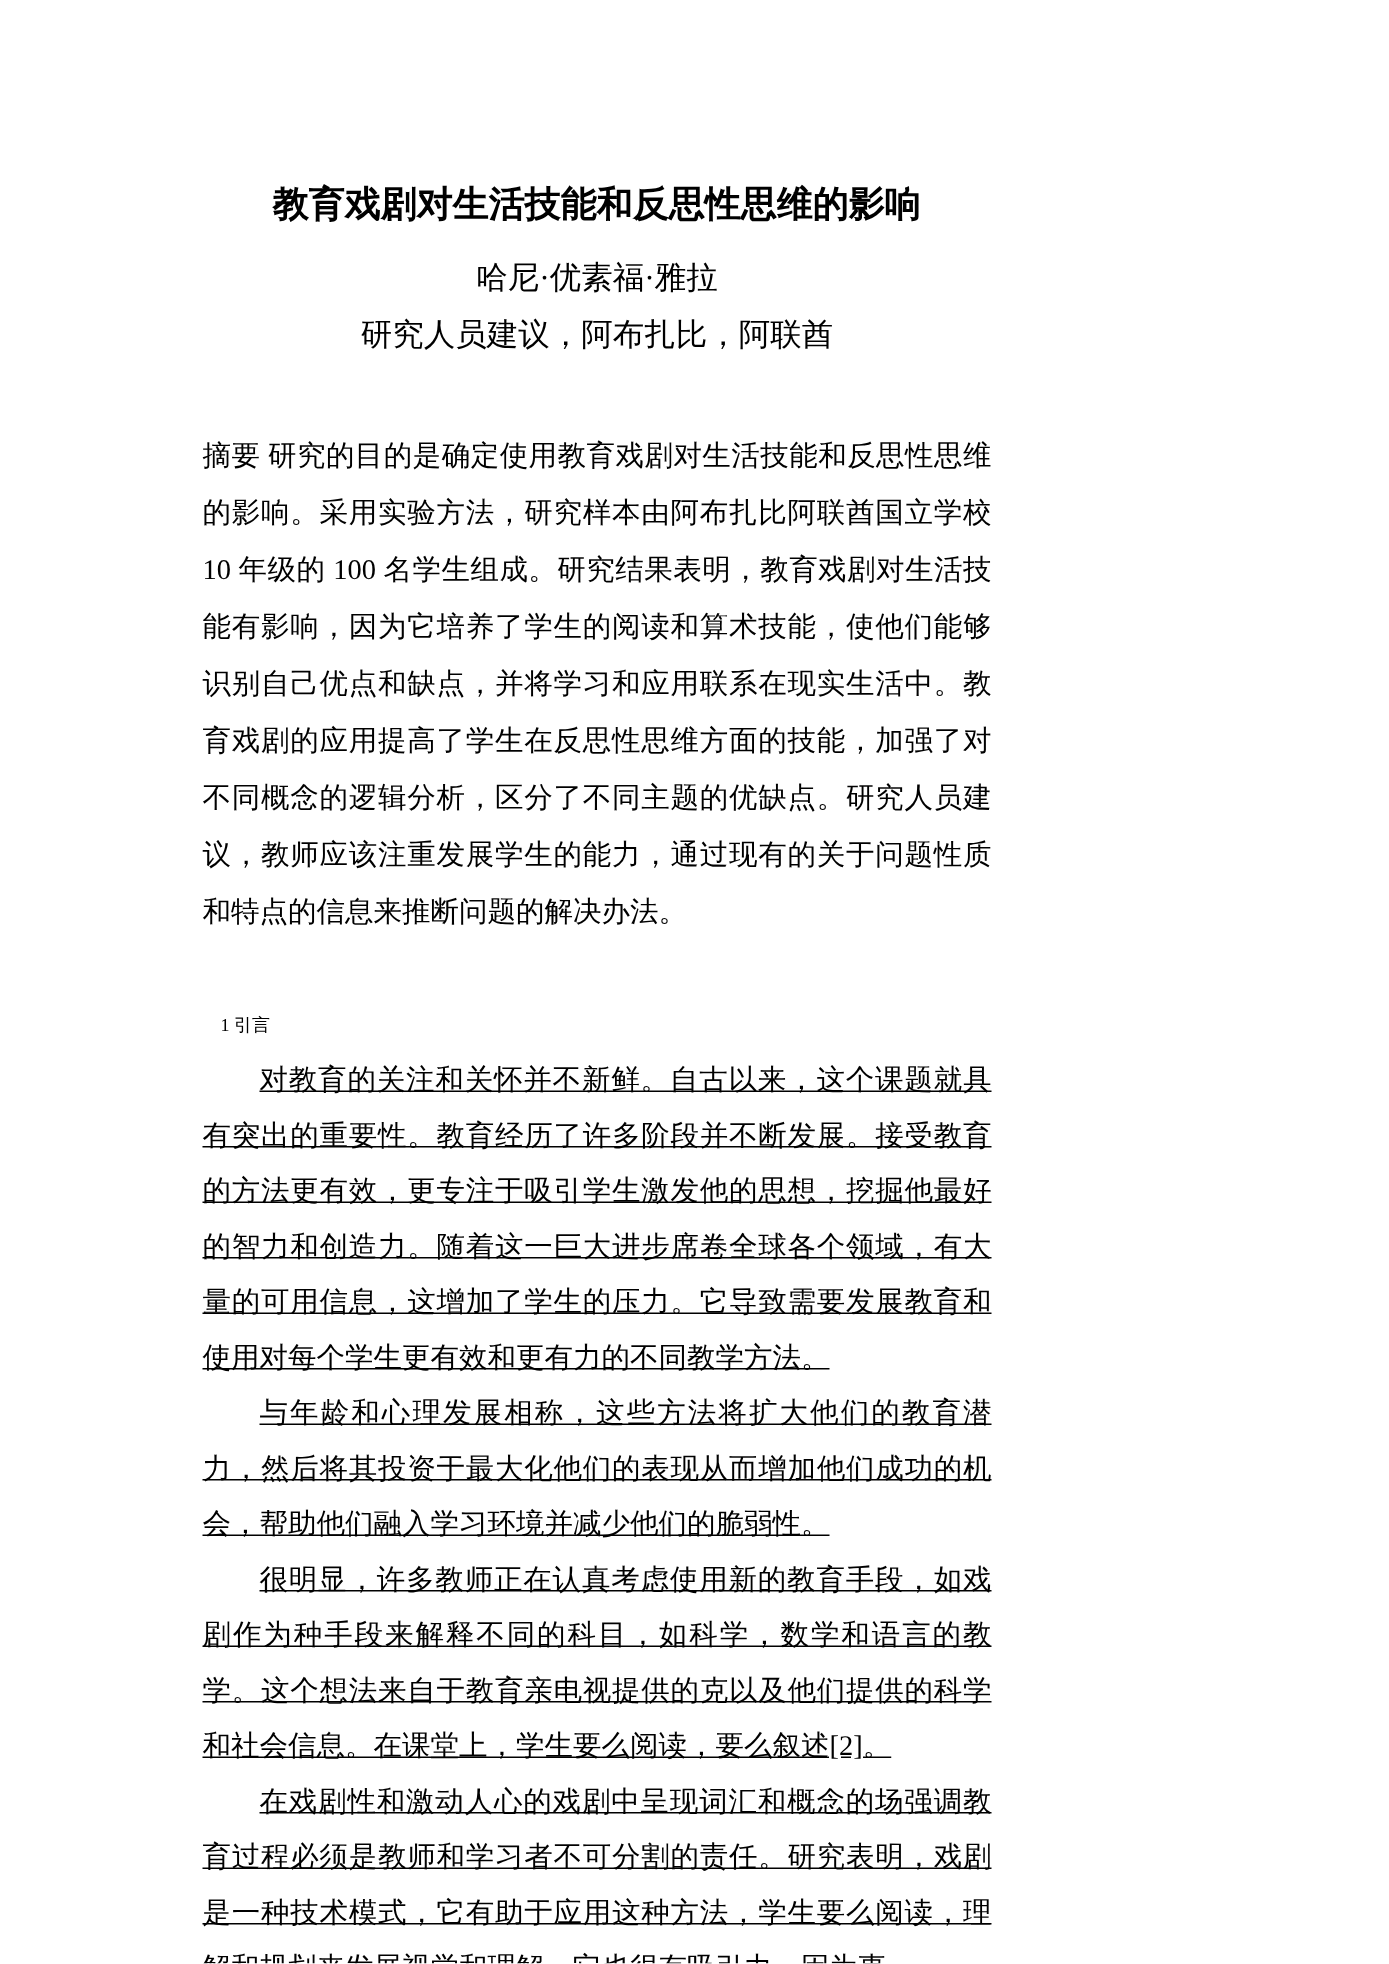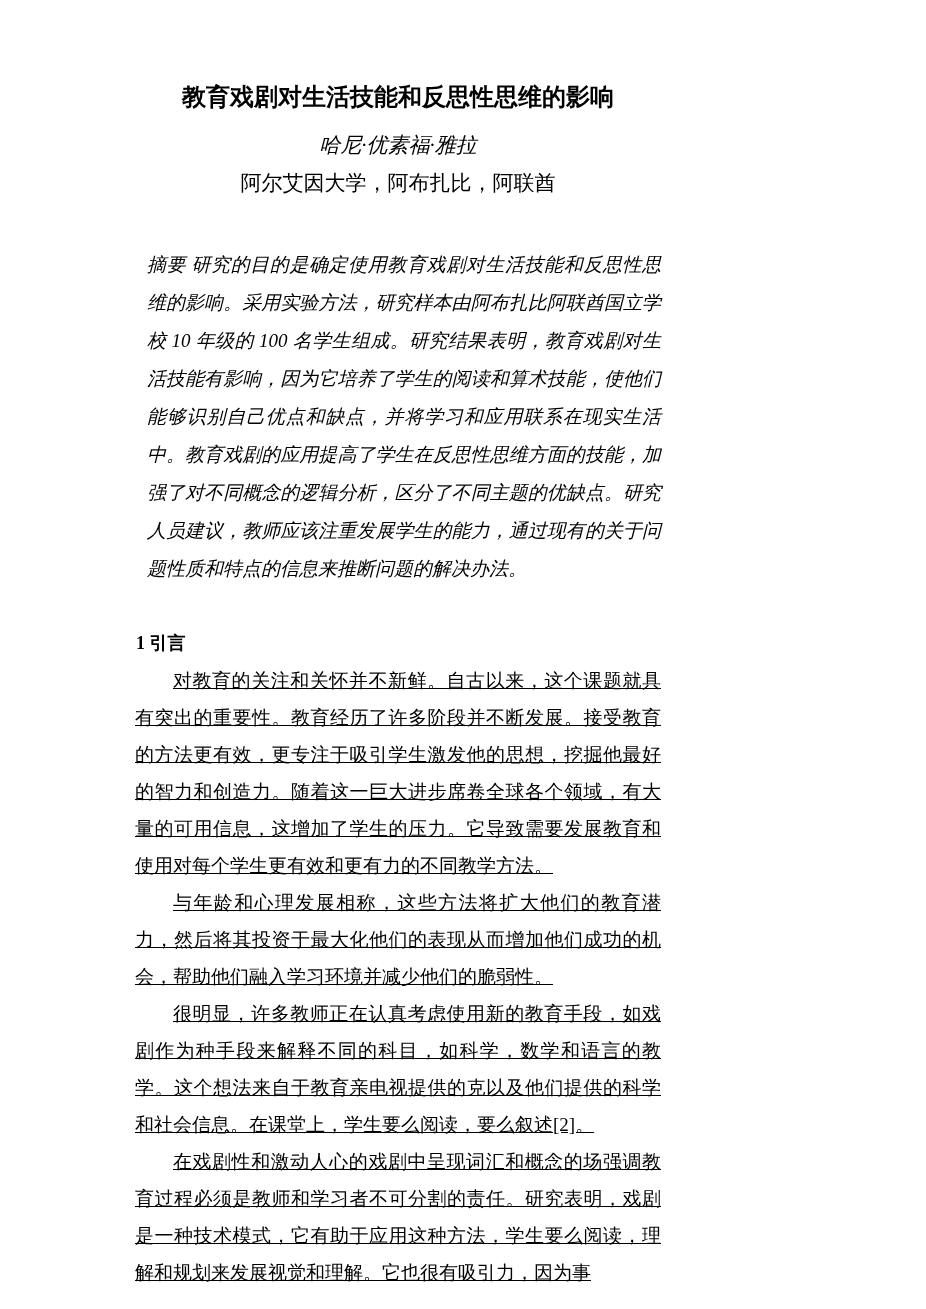--- a/index.html
+++ b/index.html
@@ -8,81 +8,79 @@
     background: #ffffff;
   }
   .page {
     position: relative;
     width: 797px;
     height: 1309px;
     box-sizing: border-box;
     background: #ffffff;
     color: #000000;
     font-family: "Liberation Serif", "DejaVu Serif", serif;
-    padding: 80px 136px 0 135px;
+    padding: 120px 136px 0 135px;
     overflow: hidden;
   }
   .doc-title {
     font-size: 24px;
     font-weight: 700;
     text-align: center;
     line-height: 34px;
     margin: 0;
   }
   .author-line {
     font-size: 21px;
     text-align: center;
     line-height: 34px;
     margin: 14px 0 0 0;
-    font-style: italic;
   }
   .affiliation-line {
     font-size: 21px;
     text-align: center;
     line-height: 34px;
     margin: 4px 0 0 0;
   }
   .abstract-para {
     font-size: 19px;
     line-height: 38px;
     text-align: justify;
     text-justify: inter-character;
-    margin: 46px 0 0 12px;
-    font-style: italic;
+    margin: 46px 0 0 0;
   }
   .keywords-line {
     font-size: 19px;
     line-height: 38px;
     margin: 24px 0 0 0;
   }
   .section-heading {
-    font-size: 18px;
-    font-weight: 700;
+    font-size: 12px;
+    font-weight: 400;
     line-height: 38px;
-    margin: 36px 0 0 1px;
+    margin: 36px 0 0 12px;
   }
   .body-para {
     font-size: 19px;
     line-height: 37px;
     text-align: justify;
     text-justify: inter-character;
     text-indent: 2em;
     margin: 0;
     text-decoration: underline;
   }
 </style>
 </head>
 <body>
 
 <div class="page">
   <h1 class="doc-title">教育戏剧对生活技能和反思性思维的影响</h1>
 
   <p class="author-line">哈尼·优素福·雅拉</p>
 
-  <p class="affiliation-line">阿尔艾因大学，阿布扎比，阿联酋</p>
+  <p class="affiliation-line">研究人员建议，阿布扎比，阿联酋</p>
 
   <p class="abstract-para">摘要 研究的目的是确定使用教育戏剧对生活技能和反思性思维的影响。采用实验方法，研究样本由阿布扎比阿联酋国立学校 10 年级的 100 名学生组成。研究结果表明，教育戏剧对生活技能有影响，因为它培养了学生的阅读和算术技能，使他们能够识别自己优点和缺点，并将学习和应用联系在现实生活中。教育戏剧的应用提高了学生在反思性思维方面的技能，加强了对不同概念的逻辑分析，区分了不同主题的优缺点。研究人员建议，教师应该注重发展学生的能力，通过现有的关于问题性质和特点的信息来推断问题的解决办法。</p>
 
 
   <h2 class="section-heading">1 引言</h2>
 
   <p class="body-para">对教育的关注和关怀并不新鲜。自古以来，这个课题就具有突出的重要性。教育经历了许多阶段并不断发展。接受教育的方法更有效，更专注于吸引学生激发他的思想，挖掘他最好的智力和创造力。随着这一巨大进步席卷全球各个领域，有大量的可用信息，这增加了学生的压力。它导致需要发展教育和使用对每个学生更有效和更有力的不同教学方法。</p>
 
   <p class="body-para">与年龄和心理发展相称，这些方法将扩大他们的教育潜力，然后将其投资于最大化他们的表现从而增加他们成功的机会，帮助他们融入学习环境并减少他们的脆弱性。</p>
 

